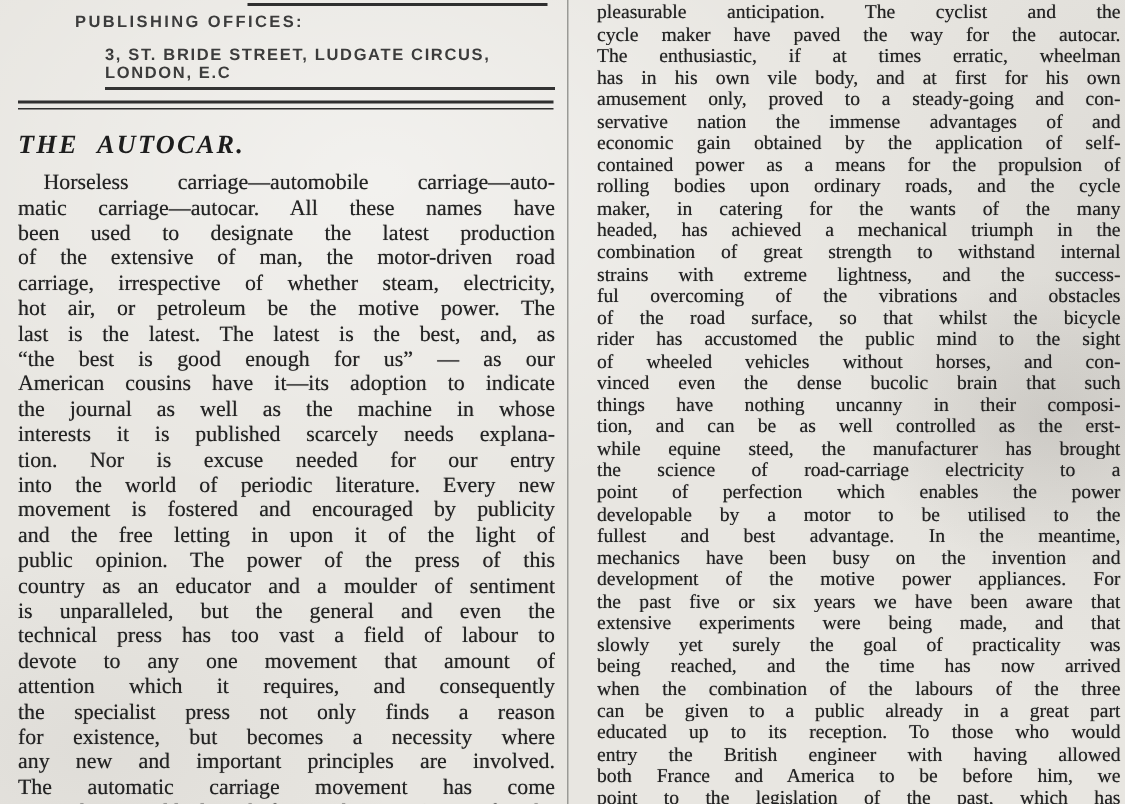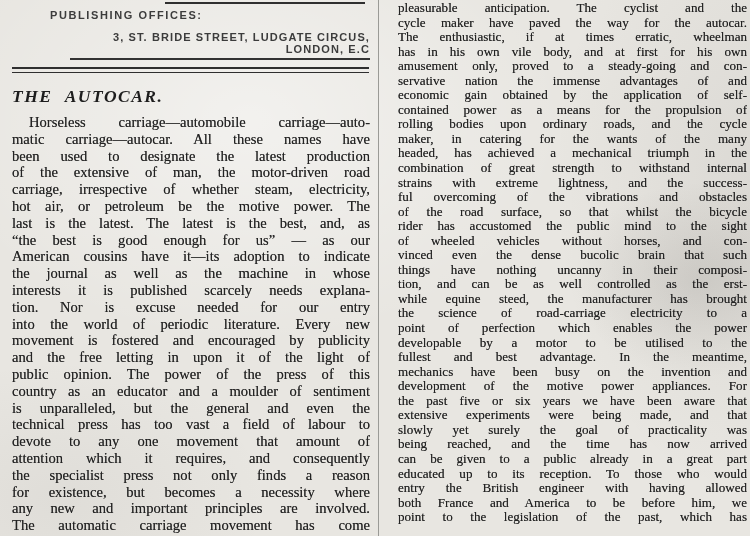--- a/index.html
+++ b/index.html
@@ -34,21 +34,21 @@
   }
   .pub-label {
     margin: 9px 0 0 2px;
     font-family: "Liberation Sans", "DejaVu Sans", sans-serif;
     font-size: 11px;
     letter-spacing: 1.6px;
     color: #3c3c3c;
     font-weight: bold;
     padding-left: 36px;
   }
-  .address-row { margin: 10px 0 0 58px; text-align: right; }
+  .address-row { margin: 10px 0 0 58px; }
   .address {
     display: inline-block;
     font-family: "Liberation Sans", "DejaVu Sans", sans-serif;
     font-size: 11px;
     letter-spacing: 1.1px;
     color: #3c3c3c;
     font-weight: bold;
     border-bottom: 2px solid #333;
     padding-bottom: 3px;
   }
@@ -151,20 +151,21 @@
         <div class="line">the science of road-carriage electricity to a</div>
         <div class="line">point of perfection which enables the power</div>
         <div class="line">developable by a motor to be utilised to the</div>
         <div class="line">fullest and best advantage.  In the meantime,</div>
         <div class="line">mechanics have been busy on the invention and</div>
         <div class="line">development of the motive power appliances.  For</div>
         <div class="line">the past five or six years we have been aware that</div>
         <div class="line">extensive experiments were being made, and that</div>
         <div class="line">slowly yet surely the goal of practicality was</div>
         <div class="line">being reached, and the time has now arrived</div>
+        <div class="line">when the combination of the labours of the three</div>
         <div class="line">can be given to a public already in a great part</div>
         <div class="line">educated up to its reception.  To those who would</div>
         <div class="line">entry the British engineer with having allowed</div>
         <div class="line">both France and America to be before him, we</div>
         <div class="line">point to the legislation of the past, which has</div>
       </div>
   </div>
 </div>
 
 </body></html>

